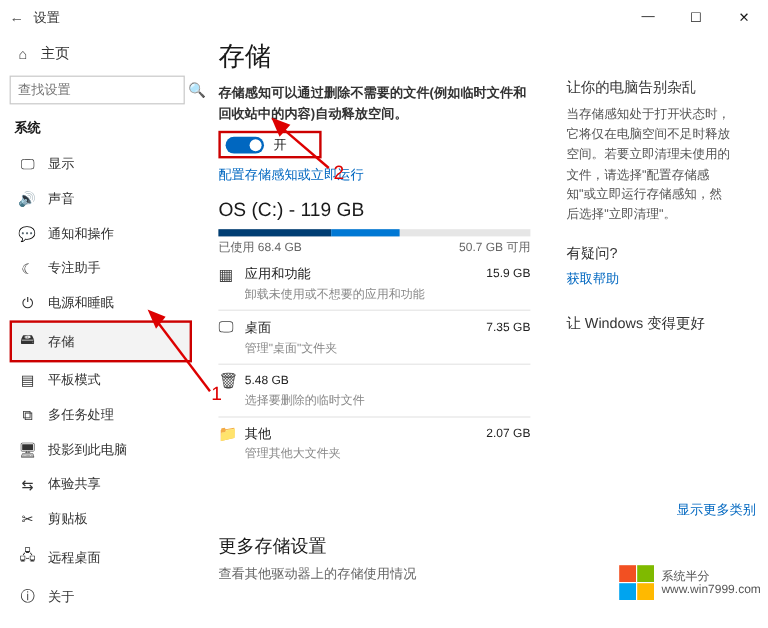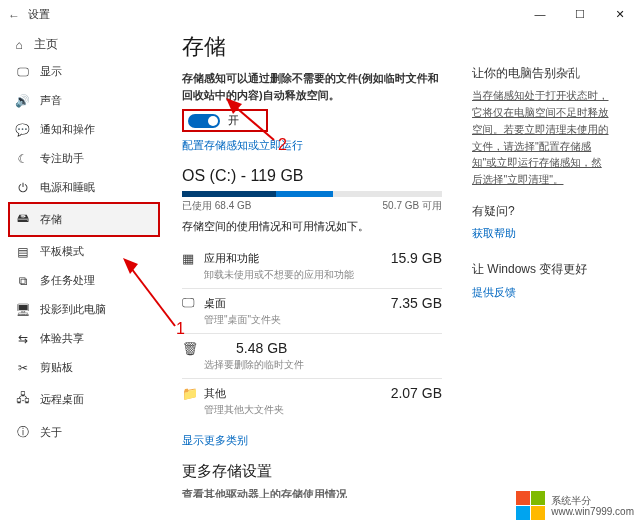--- a/index.html
+++ b/index.html
@@ -35,31 +35,31 @@
   .bar .fill-dark { position: absolute; left: 0; top: 0; bottom: 0; width: 36%; background: #003e73; }
   .bar .fill-light { position: absolute; left: 36%; top: 0; bottom: 0; width: 22%; background: #0078d4; }
   .bar-legend { display: flex; justify-content: space-between; font-size: 10px; color: #666; margin-top: 2px; }
   .subnote { font-size: 11px; margin: 6px 0 10px 0; }
   .catlist { width: 260px; }
   .catitem { padding: 6px 0 4px 0; border-bottom: 1px solid #e5e5e5; }
   .catitem:last-child { border-bottom: none; }
   .catrow { display: flex; align-items: center; }
   .caticon { width: 22px; font-size: 13px; color: #444; display: inline-flex; justify-content: flex-start; }
   .catname { flex: 1; font-size: 11px; color: #222; }
-  .catsize { font-size: 14px; color: #222; margin-left: 32px; }
+  .catsize { font-size: 10px; color: #222; }
   .catdesc { font-size: 10px; color: #888; margin: 2px 0 2px 22px; }
-  .more-link { font-size: 11px; color: #0067c0; margin: 10px 0 14px 0; }
+  .more-link { font-size: 11px; color: #0067c0; margin: 26px 0 14px 0; text-align: right; }
   h2.section { font-size: 15px; font-weight: 400; margin: 6px 0 6px 0; }
-  .section-desc { font-size: 11px; color: #666; margin-bottom: 6px; font-weight: bold; }
+  .section-desc { font-size: 11px; color: #666; margin-bottom: 6px; }
   .rightcol { position: absolute; right: 28px; top: 64px; width: 140px; font-size: 11px; color: #333; line-height: 1.6; }
   .rightcol .rhead { font-weight: 400; font-size: 12px; margin-bottom: 4px; }
-  .rightcol p { font-size: 10.5px; color: #555; margin-bottom: 14px; text-decoration: underline; }
+  .rightcol p { font-size: 10.5px; color: #555; margin-bottom: 14px; }
   .rightcol .rlink { color: #0067c0; font-size: 11px; display: block; margin-top: 2px; }
   
-  .wm { position: absolute; right: 6px; bottom: 3px; display: flex; align-items: center; gap: 6px; }
+  .wm { position: absolute; right: 6px; bottom: 23px; display: flex; align-items: center; gap: 6px; }
   .wm-grid { display: grid; grid-template-columns: 14px 14px; grid-template-rows: 14px 14px; gap: 1px; }
   .wm-grid span:nth-child(1){background:#f25022}
   .wm-grid span:nth-child(2){background:#7fba00}
   .wm-grid span:nth-child(3){background:#00a4ef}
   .wm-grid span:nth-child(4){background:#ffb900}
   .wm-text { font-size: 10px; color: #555; line-height: 1.1; }
   
   .anno { position:absolute; pointer-events:none; }
   svg.arrow line { stroke:#d00; stroke-width:2; }
   svg.arrow polygon { fill:#d00; }
@@ -78,20 +78,25 @@
   </div>
 </div>
 
 <div class="main">
 
   <nav class="sidebar">
     <div class="home">
       <span class="icon">⌂</span>
       <span>主页</span>
     </div>
+    <div class="searchbox">
+      <input placeholder="查找设置" style="">
+      <span class="search-icon">🔍</span>
+    </div>
+    <div class="section-label">系统</div>
     <ul class="navlist">
       <li class="navitem">
           <span class="icon">🖵</span>
           <span>显示</span>
         </li>
       <li class="navitem">
           <span class="icon">🔊</span>
           <span>声音</span>
         </li>
       <li class="navitem">
@@ -157,21 +162,20 @@
     <div class="barwrap">
       <div class="bar">
         <div class="fill-dark"></div>
         <div class="fill-light"></div>
       </div>
       <div class="bar-legend">
         <span>已使用 68.4 GB</span>
         <span>50.7 GB 可用</span>
       </div>
     </div>
-    <p class="subnote">存储空间的使用情况和可用情况如下。</p>
 
     <div class="catlist">
       <div class="catitem">
         <div class="catrow">
           <span class="caticon">▦</span>
           <span class="catname">应用和功能</span>
           <span class="catsize">15.9 GB</span>
         </div>
         <div class="catdesc">卸载未使用或不想要的应用和功能</div>
       </div>
@@ -209,21 +213,20 @@
 </div>
 
 <aside class="rightcol">
   <div class="rhead">让你的电脑告别杂乱</div>
   <p>当存储感知处于打开状态时，它将仅在电脑空间不足时释放空间。若要立即清理未使用的文件，请选择"配置存储感知"或立即运行存储感知，然后选择"立即清理"。</p>
 
   <div class="rhead">有疑问?</div>
   <a class="rlink">获取帮助</a>
   <br>
   <div class="rhead">让 Windows 变得更好</div>
-  <a class="rlink">提供反馈</a>
 </aside>
 
 <div class="anno" style="left:120px; top:256px; width:70px; height:80px;">
   <svg class="arrow" width="70" height="80">
     <line x1="55" y1="70" x2="8" y2="8"></line>
     <polygon points="3,2 18,8 10,18"></polygon>
   </svg>
 </div>
 <div class="anno-label" style="left:176px; top:320px;">1</div>
 

